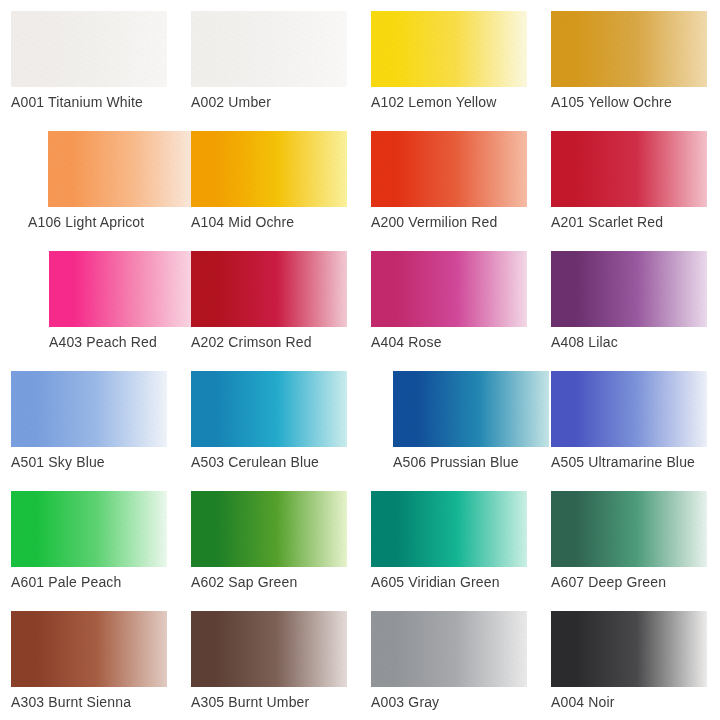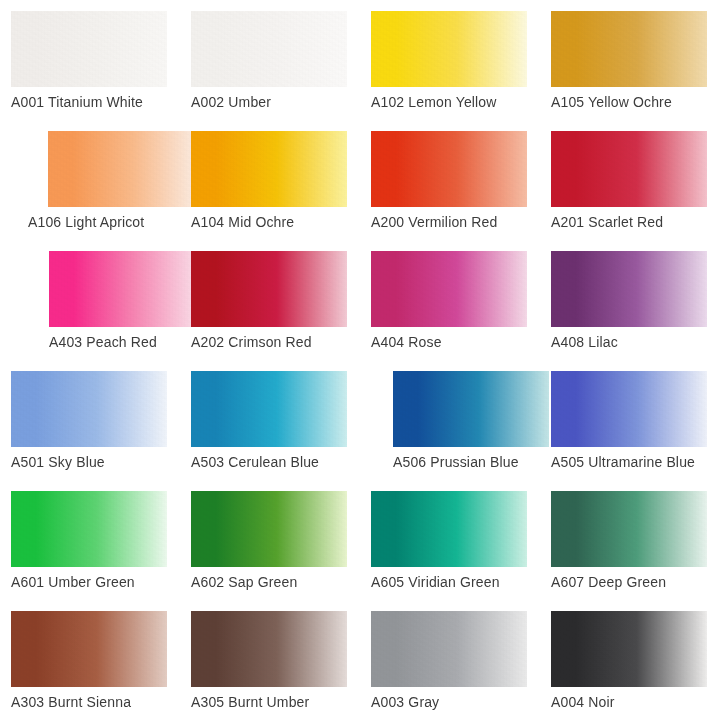--- a/index.html
+++ b/index.html
@@ -180,21 +180,21 @@
         <div class="swatch-gradient" style="background: linear-gradient(90deg, rgb(75, 86, 196) 0%, rgb(75, 86, 196) 16%, rgb(126, 149, 220) 55%, rgb(240, 243, 251) 100%);"></div>
         <div class="swatch-grain"></div>
       </div>
       <div class="swatch-label">A505 Ultramarine Blue</div>
     </div>
     <div class="swatch-cell" style="left: 11px; top: 491px;">
       <div class="swatch-chip">
         <div class="swatch-gradient" style="background: linear-gradient(90deg, rgb(25, 194, 62) 0%, rgb(25, 194, 62) 16%, rgb(94, 213, 115) 55%, rgb(238, 251, 239) 100%);"></div>
         <div class="swatch-grain"></div>
       </div>
-      <div class="swatch-label">A601 Umber Green</div>
+      <div class="swatch-label">A601 Pale Peach</div>
     </div>
     <div class="swatch-cell" style="left: 191px; top: 491px;">
       <div class="swatch-chip">
         <div class="swatch-gradient" style="background: linear-gradient(90deg, rgb(29, 129, 38) 0%, rgb(29, 129, 38) 16%, rgb(86, 163, 44) 55%, rgb(234, 246, 207) 100%);"></div>
         <div class="swatch-grain"></div>
       </div>
       <div class="swatch-label">A602 Sap Green</div>
     </div>
     <div class="swatch-cell" style="left: 371px; top: 491px;">
       <div class="swatch-chip">

